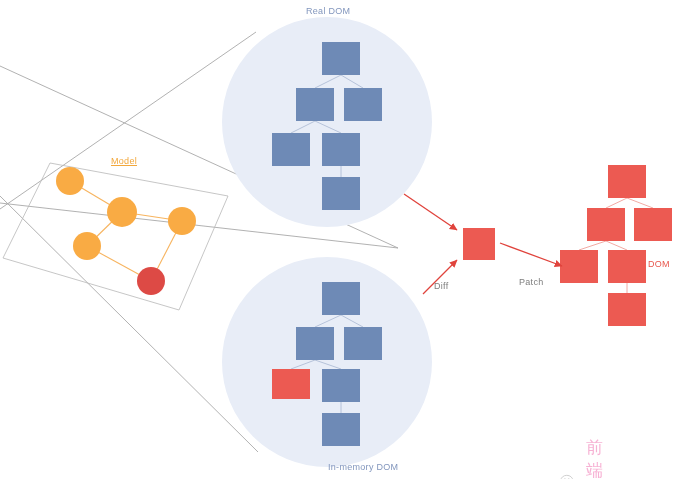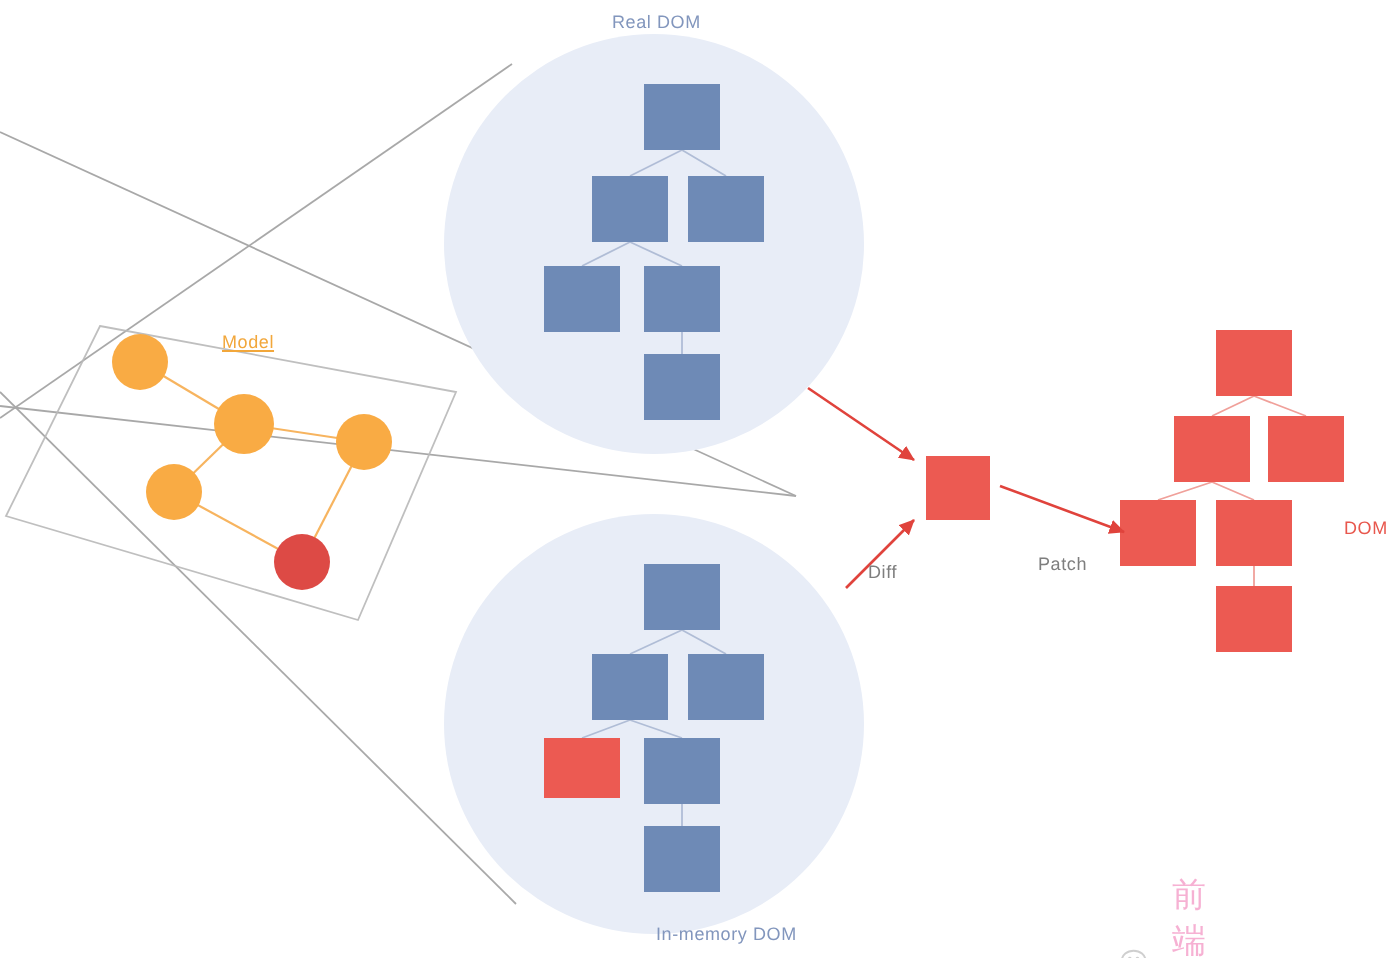--- a/index.html
+++ b/index.html
@@ -18,24 +18,24 @@
     letter-spacing:.3px;
     white-space:nowrap;
     user-select:none;
   }
   .lbl-blue{color:#8296bd;}
   .lbl-orange{color:#f2a73b;}
   .lbl-red{color:#e8574d;}
   .lbl-gray{color:#7e7e7e;margin-top:44px;}
   #lbl-real-dom{left:306px;top:6px;}
   #lbl-inmemory-dom{left:290px;top:462px;padding-left:38px;}
-  #lbl-model{left:111px;top:166px;text-decoration:underline;}
+  #lbl-model{left:111px;top:156px;text-decoration:underline;}
   #lbl-diff{left:434px;top:237px;}
   #lbl-patch{left:519px;top:233px;text-align:right;}
-  #lbl-dom{left:648px;top:259px;margin-left:24px;}
+  #lbl-dom{left:648px;top:259px;}
   
   #watermark{
     position:absolute;left:560px;top:436px;
     display:flex;align-items:center;gap:6px;
     opacity:.42;
   }
   #watermark .wm-text{
     font-size:17px;color:#ec4899;letter-spacing:2px;
     font-family:"DejaVu Sans", sans-serif;
   }

